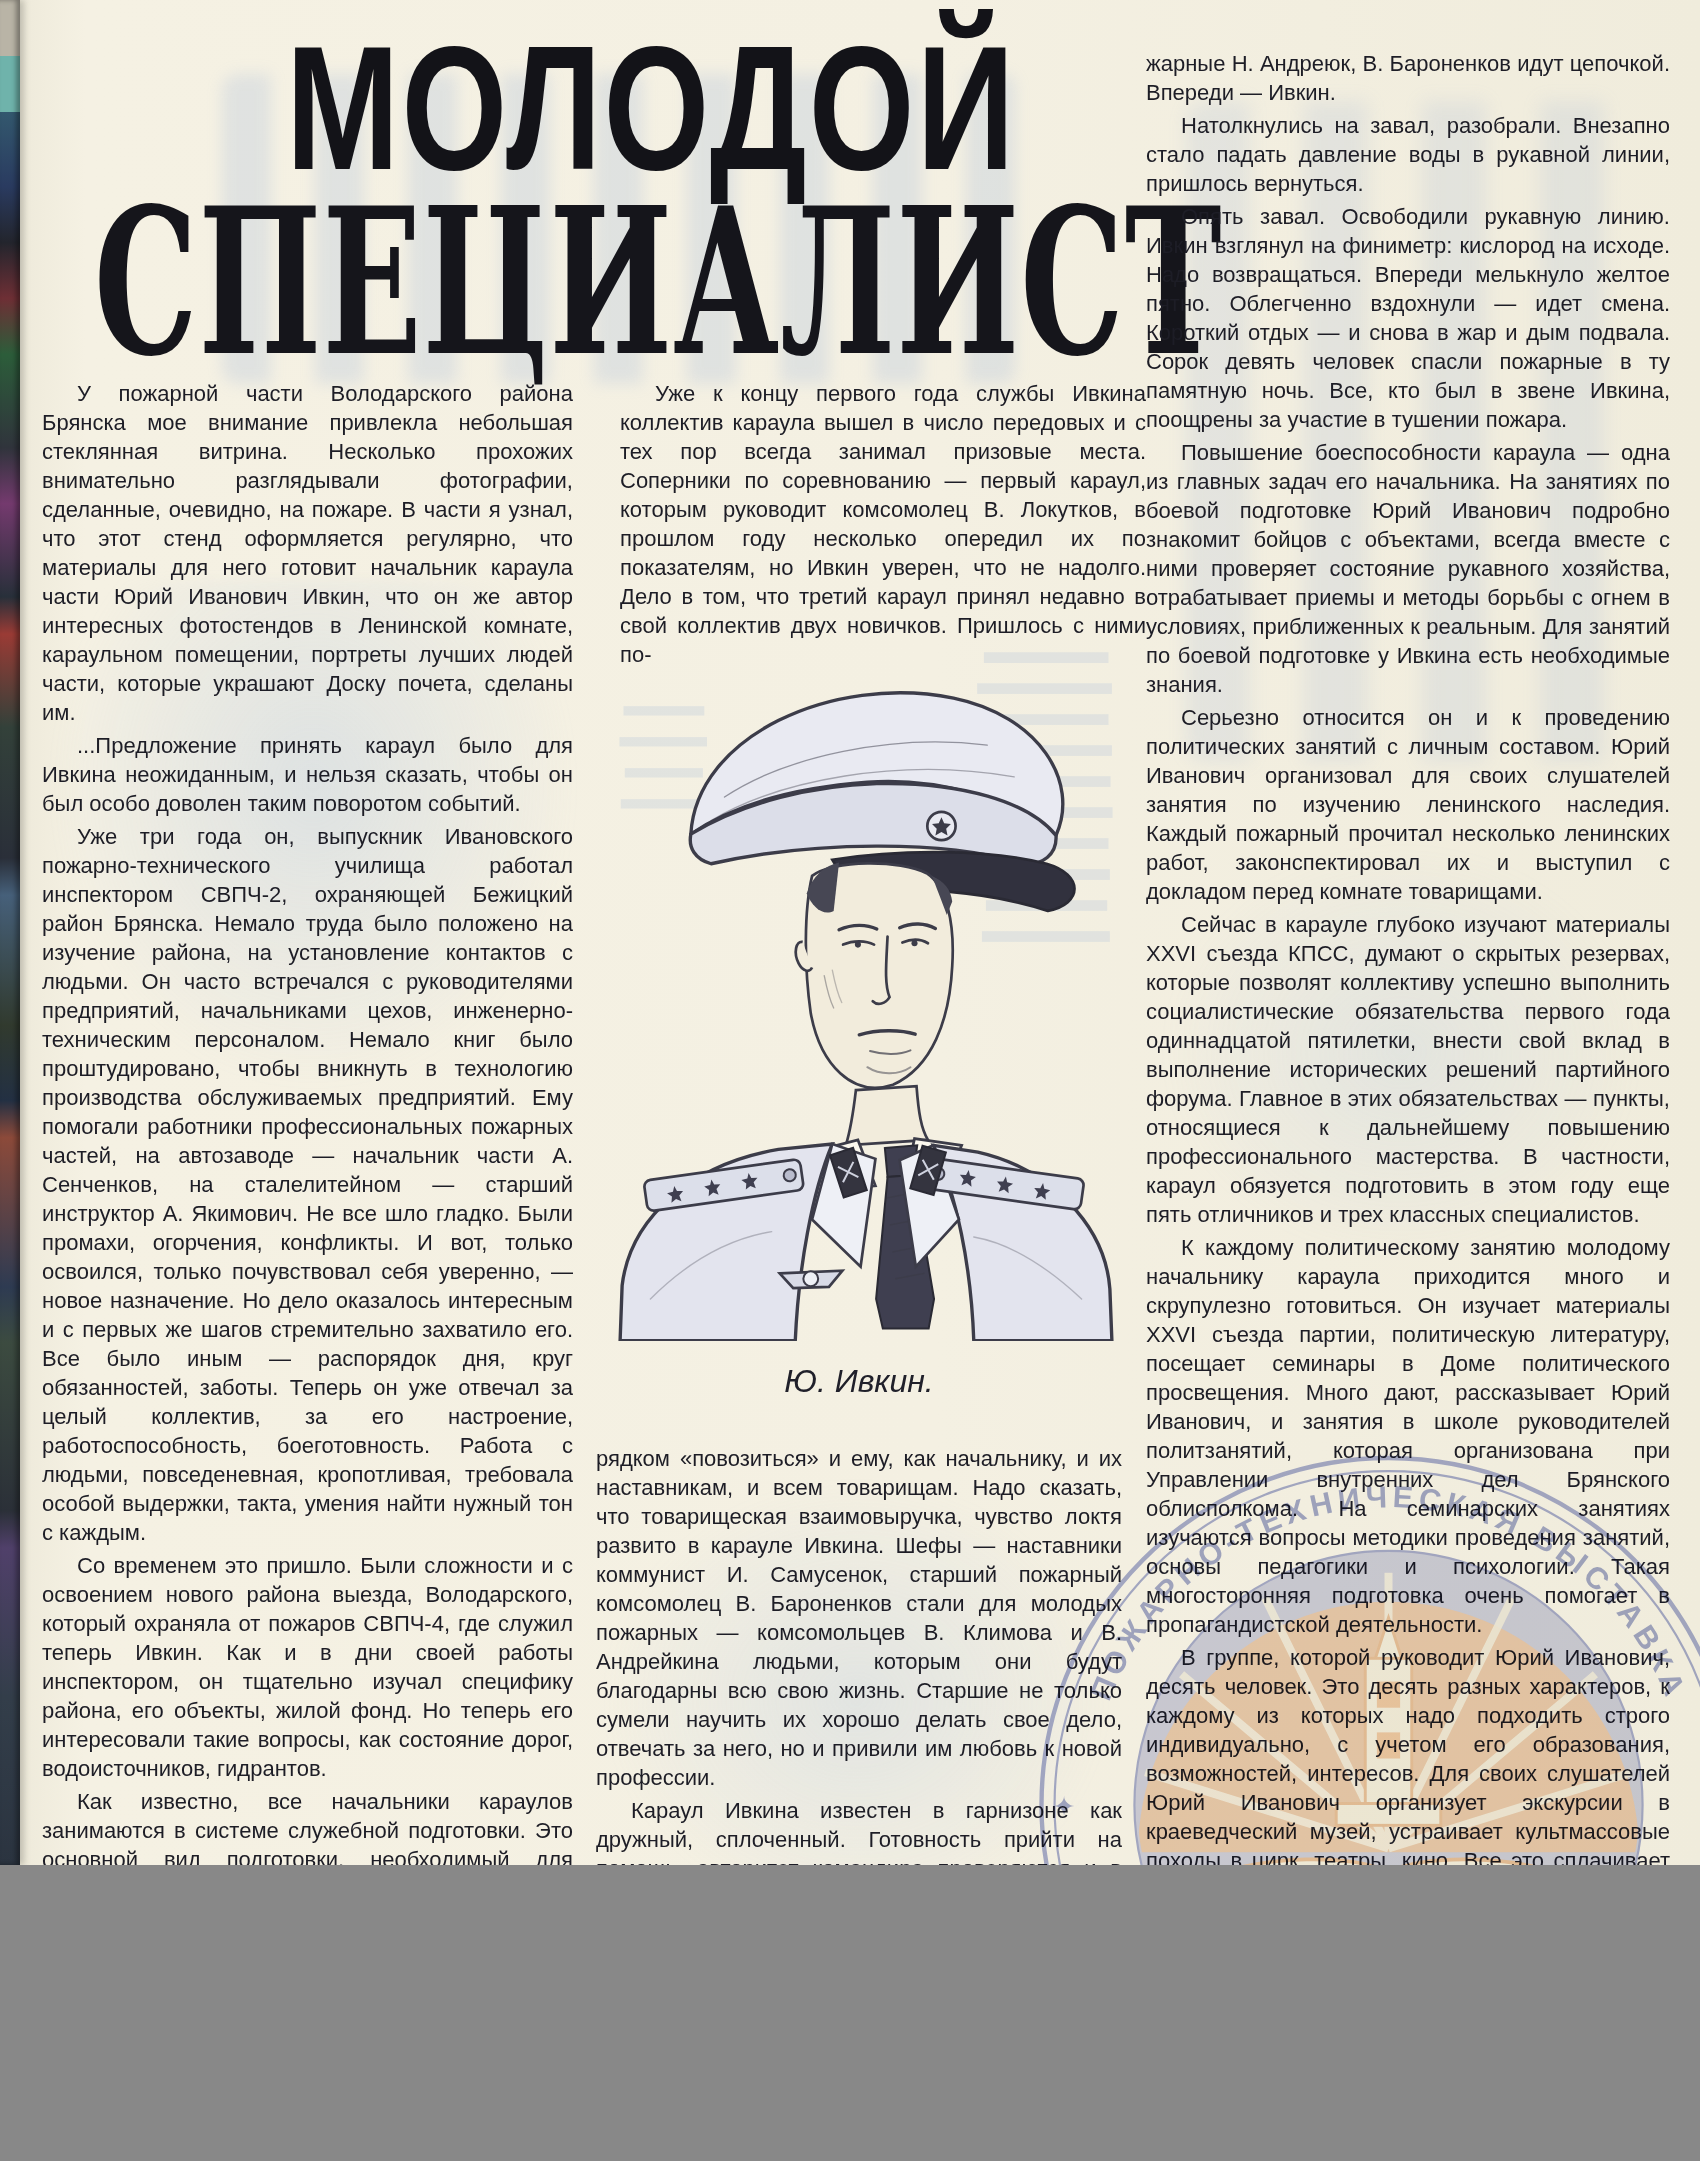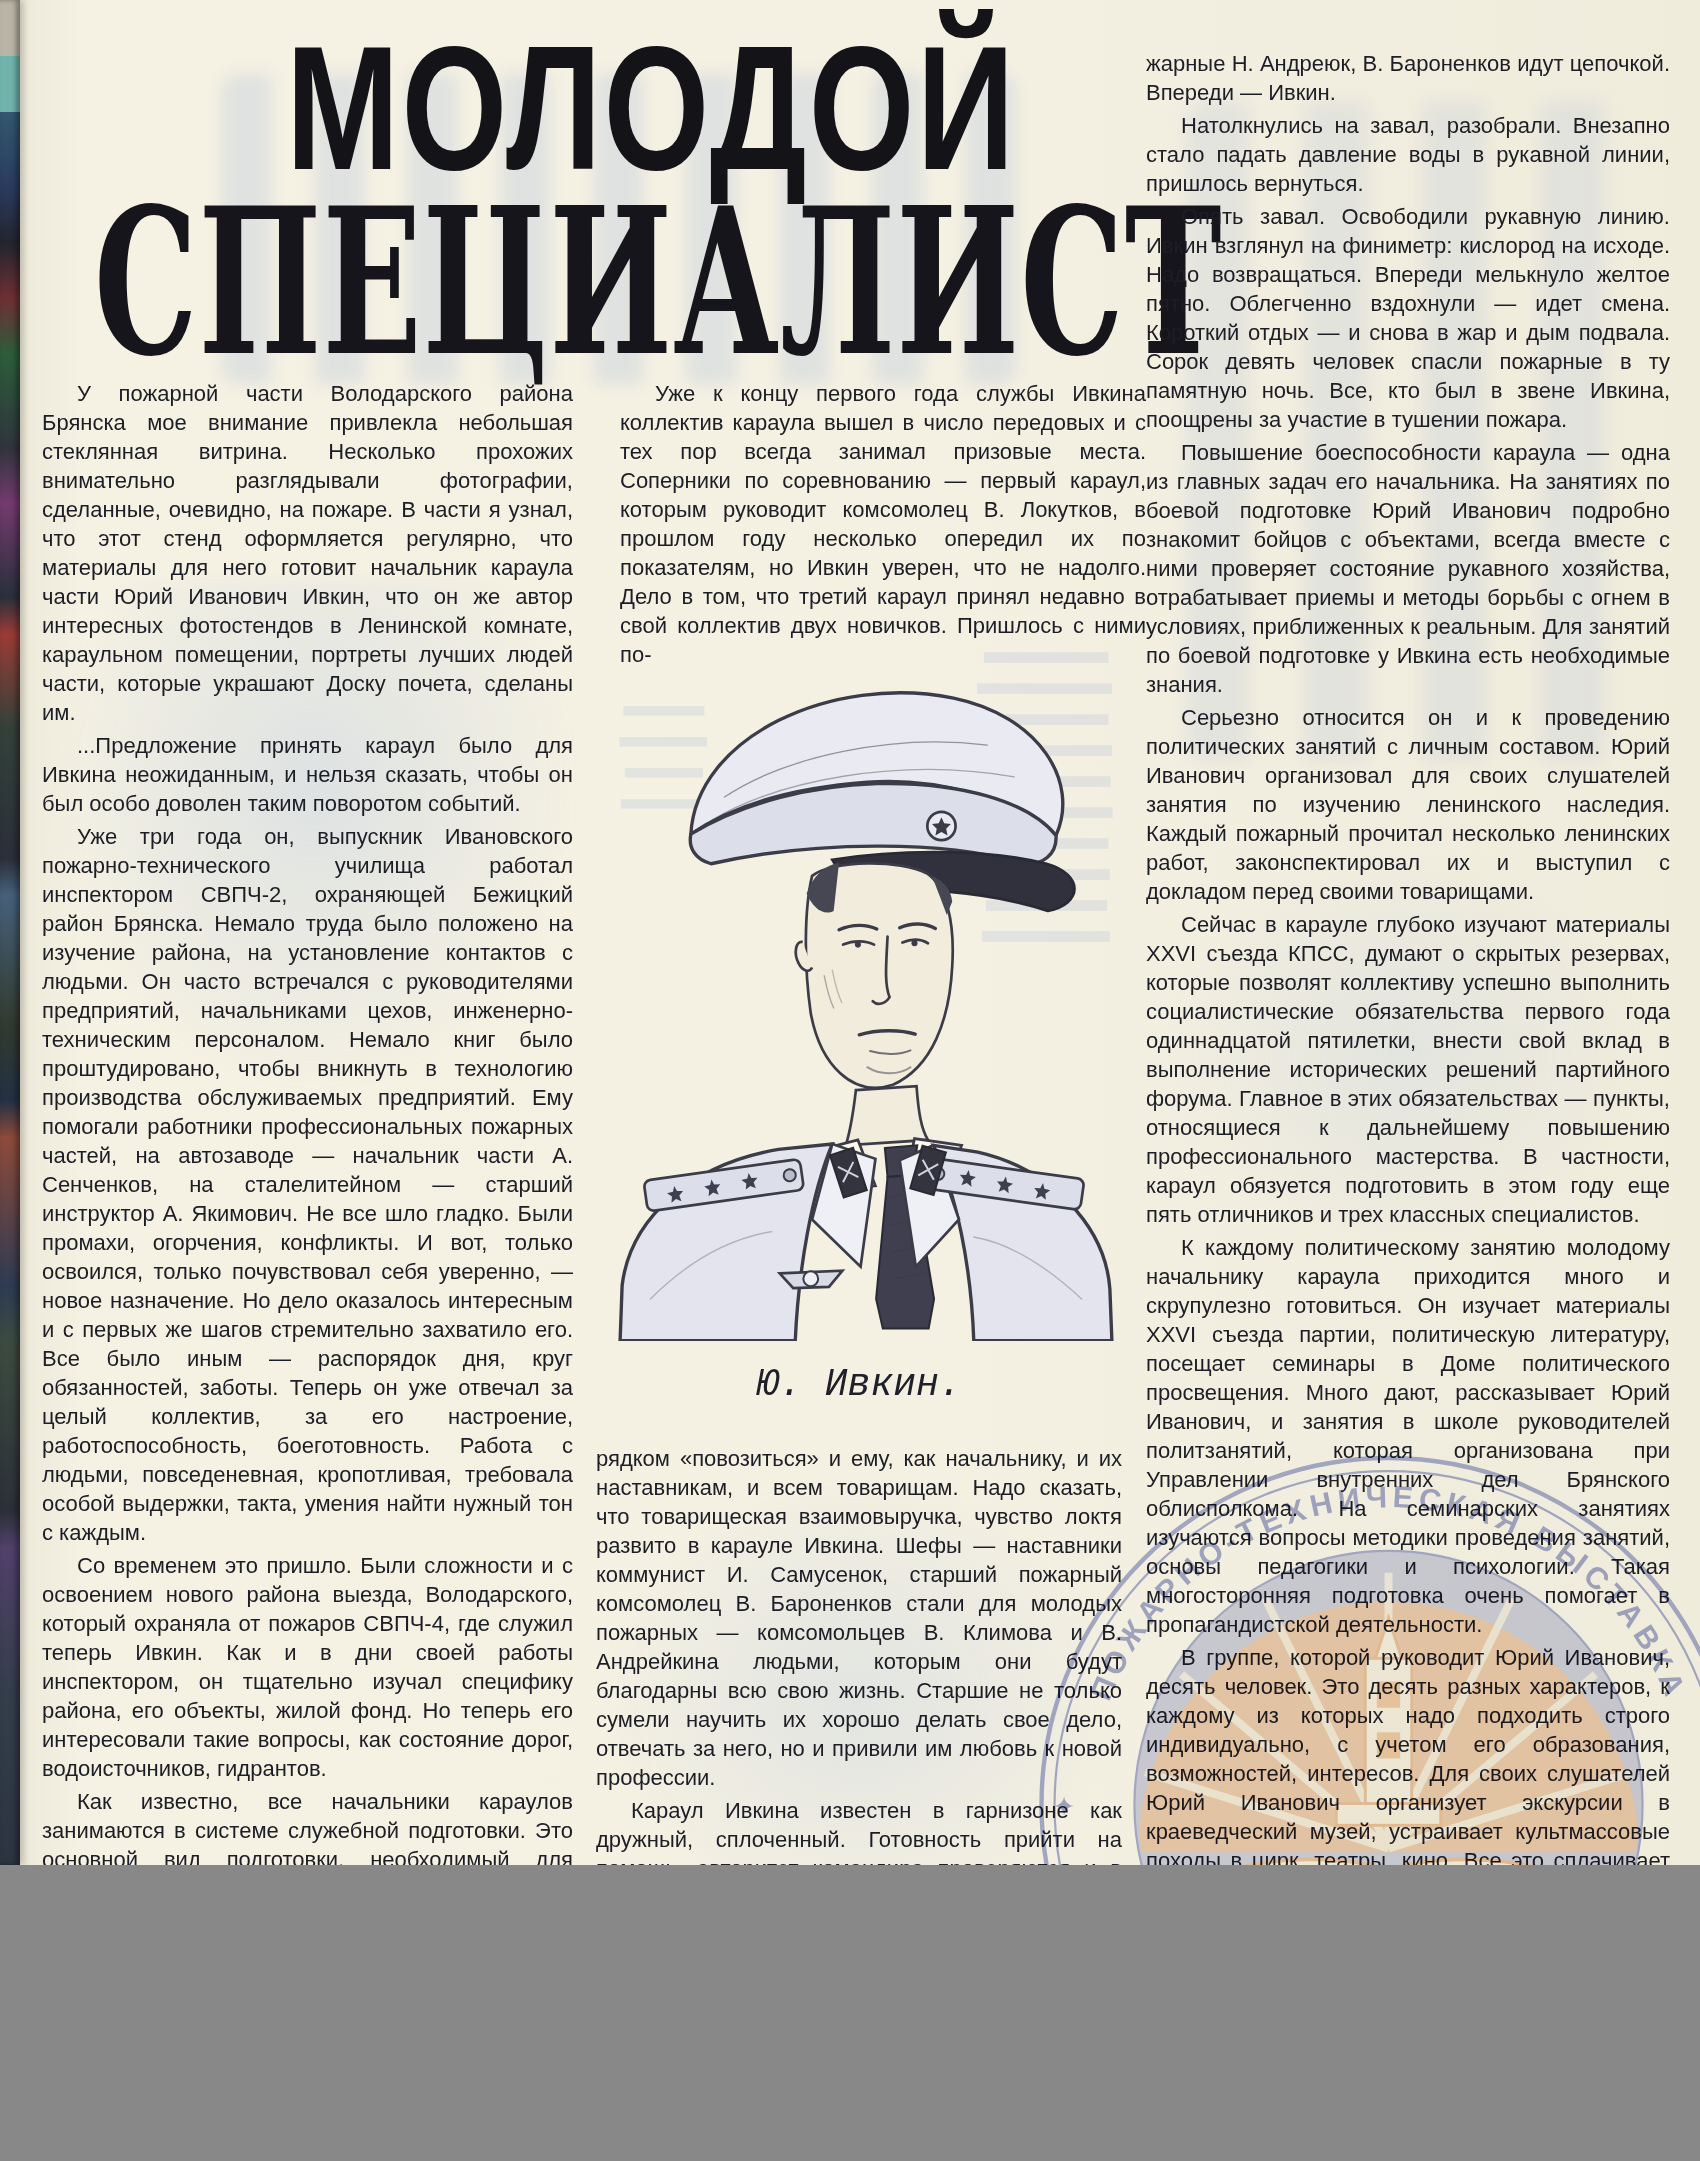--- a/index.html
+++ b/index.html
@@ -55,22 +55,22 @@
   .col p{margin:0 0 4px 0;text-indent:35px;}
   .col p.cont{text-indent:0;}
   .col1{left:42px;top:379px;width:531px;}
   .col2a{left:620px;top:379px;width:526px;}
   .col2b{left:596px;top:1444px;width:526px;}
   .col3{left:1146px;top:49px;width:524px;}
   
   .portrait{position:absolute;left:610px;top:625px;width:512px;height:716px;z-index:2;margin:0;}
   .caption{
     position:absolute;left:596px;top:1363px;width:526px;z-index:2;
-    text-align:center;font-family:Liberation Mono, monospace;font-style:italic;
-    font-size:38px;color:#20202a;
+    text-align:center;font-family:Liberation Sans, sans-serif;font-style:italic;
+    font-size:32px;color:#20202a;
   }
   .pageno{
     position:absolute;left:44px;top:2075px;z-index:2;
     font-family:"Liberation Serif",serif;font-size:34px;color:#23232b;
   }
   
   .stamp{position:absolute;left:1011px;top:1442px;width:755px;height:755px;z-index:5;
          opacity:.5;mix-blend-mode:multiply;pointer-events:none;}
   .sketch-line{stroke:#3c3c49;fill:none;stroke-linecap:round;}
 </style>
@@ -207,21 +207,21 @@
     <p>Караул Ивкина известен в гарнизоне как дружный, сплоченный. Готовность прийти на помощь, авторитет командира проверяются и в повседневных делах, и относится в суровой обстановке боя, где каждый сознает, что значит, когда рядом верный, надежный товарищ.</p>
     <p>...Морозная декабрьская ночь 1976 года. Горит пятиэтажный жилой дом на Новозыбковской улице. Наверху четко и организованно идет эвакуация жильцов. А внизу, в подвале, где возник очаг пожара, работает звено газодымозащитников СВПЧ-4, которое возглавляет Юрий Ивкин.</p>
     <p>Командир отделения Н. Ноздрачев, по-</p>
   </div>
 
   <div class="col col3">
     <p class="cont">жарные Н. Андреюк, В. Бароненков идут цепочкой. Впереди — Ивкин.</p>
     <p>Натолкнулись на завал, разобрали. Внезапно стало падать давление воды в рукавной линии, пришлось вернуться.</p>
     <p>Опять завал. Освободили рукавную линию. Ивкин взглянул на финиметр: кислород на исходе. Надо возвращаться. Впереди мелькнуло желтое пятно. Облегченно вздохнули — идет смена. Короткий отдых — и снова в жар и дым подвала. Сорок девять человек спасли пожарные в ту памятную ночь. Все, кто был в звене Ивкина, поощрены за участие в тушении пожара.</p>
     <p>Повышение боеспособности караула — одна из главных задач его начальника. На занятиях по боевой подготовке Юрий Иванович подробно знакомит бойцов с объектами, всегда вместе с ними проверяет состояние рукавного хозяйства, отрабатывает приемы и методы борьбы с огнем в условиях, приближенных к реальным. Для занятий по боевой подготовке у Ивкина есть необходимые знания.</p>
-    <p>Серьезно относится он и к проведению политических занятий с личным составом. Юрий Иванович организовал для своих слушателей занятия по изучению ленинского наследия. Каждый пожарный прочитал несколько ленинских работ, законспектировал их и выступил с докладом перед своими товарищами.</p>
+    <p>Серьезно относится он и к проведению политических занятий с личным составом. Юрий Иванович организовал для своих слушателей занятия по изучению ленинского наследия. Каждый пожарный прочитал несколько ленинских работ, законспектировал их и выступил с докладом перед комнате товарищами.</p>
     <p>Сейчас в карауле глубоко изучают материалы XXVI съезда КПСС, думают о скрытых резервах, которые позволят коллективу успешно выполнить социалистические обязательства первого года одиннадцатой пятилетки, внести свой вклад в выполнение исторических решений партийного форума. Главное в этих обязательствах — пункты, относящиеся к дальнейшему повышению профессионального мастерства. В частности, караул обязуется подготовить в этом году еще пять отличников и трех классных специалистов.</p>
     <p>К каждому политическому занятию молодому начальнику караула приходится много и скрупулезно готовиться. Он изучает материалы XXVI съезда партии, политическую литературу, посещает семинары в Доме политического просвещения. Много дают, рассказывает Юрий Иванович, и занятия в школе руководителей политзанятий, которая организована при Управлении внутренних дел Брянского облисполкома. На семинарских занятиях изучаются вопросы методики проведения занятий, основы педагогики и психологии. Такая многосторонняя подготовка очень помогает в пропагандистской деятельности.</p>
     <p>В группе, которой руководит Юрий Иванович, десять человек. Это десять разных характеров, к каждому из которых надо подходить строго индивидуально,  с учетом его образования, возможностей, интересов. Для своих слушателей Юрий Иванович организует экскурсии в краеведческий музей, устраивает культмассовые походы в цирк, театры, кино. Все это сплачивает коллектив, помогает находить нужный тон во взаимоотношениях.</p>
     <p>Свободное от службы время Юрий Иванович посвящает своему увлечению — фотографии. Юрий Иванович готовится к поступлению в ВУЗ. Можно не сомневаться, что его беспокойный характер поможет и здесь добиться цели.</p>
 
   </div>
 
   <div class="pageno">10</div>
 
   <svg class="stamp" viewBox="0 0 1000 1040" xmlns="http://www.w3.org/2000/svg">

